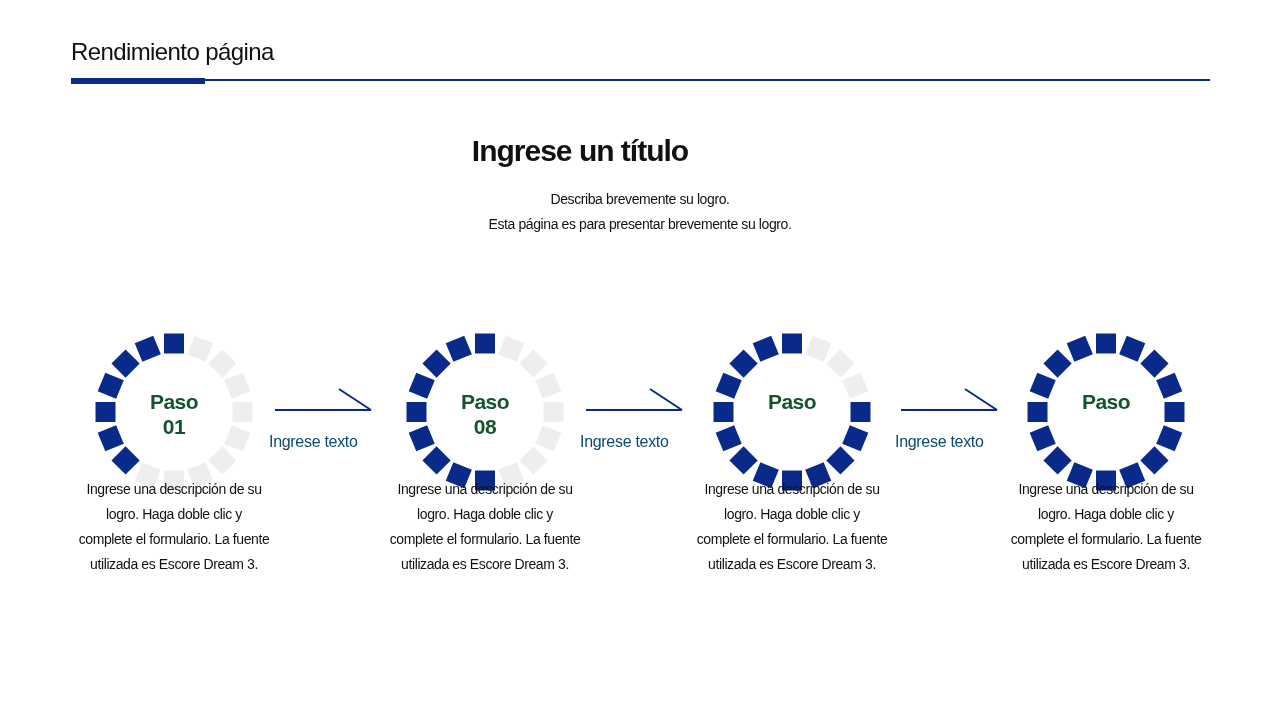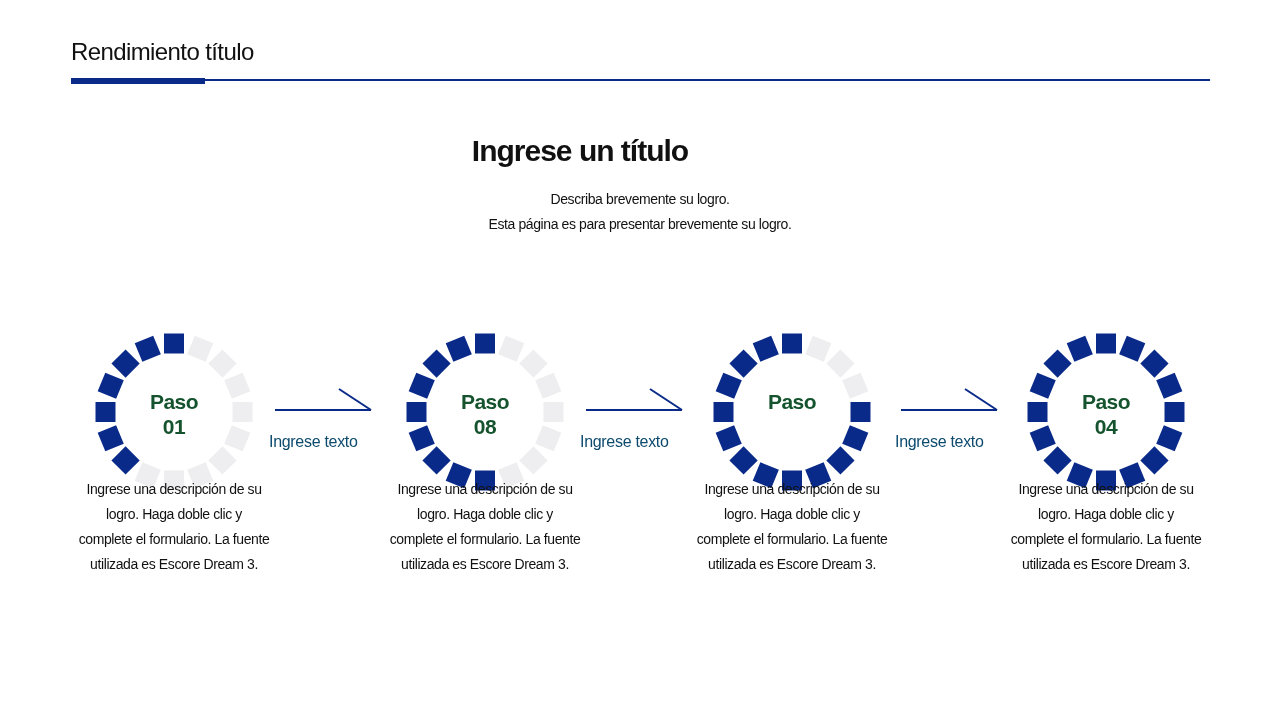--- a/index.html
+++ b/index.html
@@ -44,21 +44,21 @@
   }
   .connector { position: absolute; top: 386px; width: 100px; height: 30px; }
   .connector-label {
     position: absolute; top: 433px; width: 110px; text-align: left;
     font-size: 16px; color: #0c4a6e; letter-spacing: -0.3px;
   }
 </style>
 </head>
 <body>
 
-<div class="header-title">Rendimiento título</div>
+<div class="header-title">Rendimiento página</div>
 <div class="rule-thin"></div>
 <div class="rule-thick"></div>
 
 <div class="main-title">Ingrese un título</div>
 <div class="subtitle">
   <div>Describa brevemente su logro.</div>
   <div>Esta página es para presentar brevemente su logro.</div>
 </div>
 
 <div class="step" style="left:95px;">
@@ -185,21 +185,20 @@
       <rect x="69" y="0.5" width="20" height="20" transform="rotate(-202.5 79 79)" fill="#0a2a8a"></rect>
       <rect x="69" y="0.5" width="20" height="20" transform="rotate(-225 79 79)" fill="#0a2a8a"></rect>
       <rect x="69" y="0.5" width="20" height="20" transform="rotate(-247.5 79 79)" fill="#0a2a8a"></rect>
       <rect x="69" y="0.5" width="20" height="20" transform="rotate(-270 79 79)" fill="#0a2a8a"></rect>
       <rect x="69" y="0.5" width="20" height="20" transform="rotate(-292.5 79 79)" fill="#0a2a8a"></rect>
       <rect x="69" y="0.5" width="20" height="20" transform="rotate(-315 79 79)" fill="#0a2a8a"></rect>
       <rect x="69" y="0.5" width="20" height="20" transform="rotate(-337.5 79 79)" fill="#0a2a8a"></rect>
     </svg>
   <div class="step-label">
     <div>Paso</div>
-    <div>04</div>
   </div>
 </div>
 <div class="desc" style="left:991px;">
   <div>Ingrese una descripción de su</div>
   <div>logro. Haga doble clic y</div>
   <div>complete el formulario. La fuente</div>
   <div>utilizada es Escore Dream 3.</div>
 </div>
 
 </body></html>

